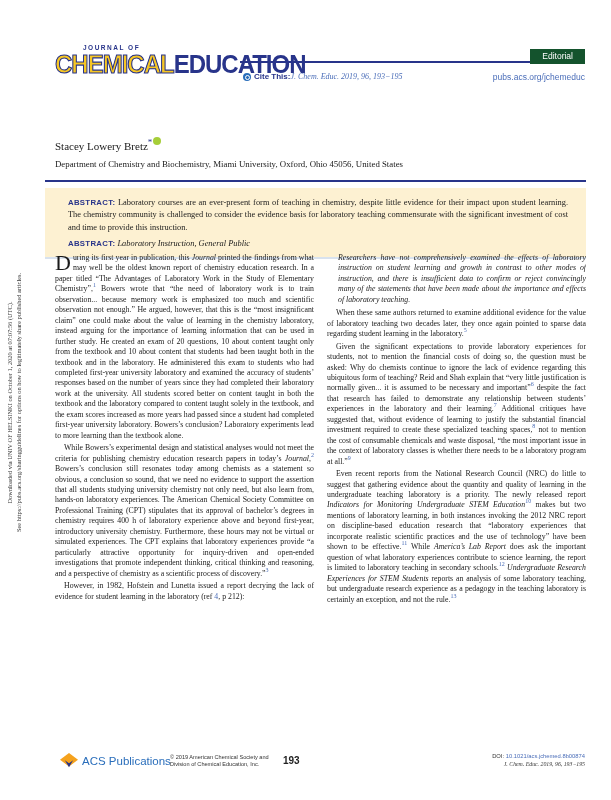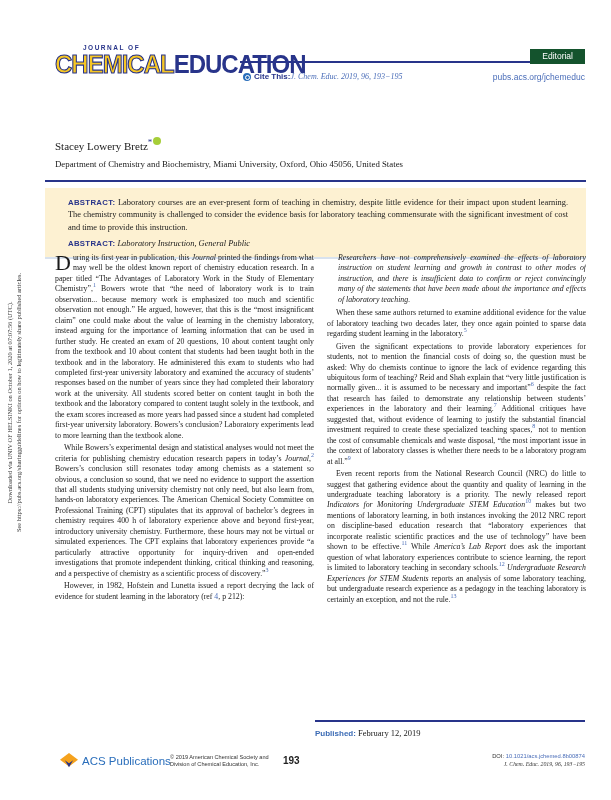--- a/index.html
+++ b/index.html
@@ -132,27 +132,20 @@
         <p><span>However, in 1982, Hofstein and Lunetta issued a report decrying the lack of evidence for student learning in the laboratory (ref </span><span class="lnk">4</span><span>, p 212):</span></p>
       </div>
     <div class="col">
         <p class="quote"><span class="it">Researchers have not comprehensively examined the effects of laboratory instruction on student learning and growth in contrast to other modes of instruction, and there is insufficient data to confirm or reject convincingly many of the statements that have been made about the importance and effects of laboratory teaching.</span></p>
         <p><span>When these same authors returned to examine additional evidence for the value of laboratory teaching two decades later, they once again pointed to sparse data regarding student learning in the laboratory.</span><sup class="ref">5</sup></p>
         <p><span>Given the significant expectations to provide laboratory experiences for students, not to mention the financial costs of doing so, the question must be asked: Why do chemists continue to ignore the lack of evidence regarding this ubiquitous form of teaching? Reid and Shah explain that “very little justification is normally given... it is assumed to be necessary and important”</span><sup class="ref">6</sup><span> despite the fact that research has failed to demonstrate any relationship between students’ experiences in the laboratory and their learning.</span><sup class="ref">7</sup><span> Additional critiques have suggested that, without evidence of learning to justify the substantial financial investment required to create these specialized teaching spaces,</span><sup class="ref">8</sup><span> not to mention the cost of consumable chemicals and waste disposal, “the most important issue in the context of laboratory classes is whether there needs to be a laboratory program at all.”</span><sup class="ref">9</sup></p>
         <p><span>Even recent reports from the National Research Council (NRC) do little to suggest that gathering evidence about the quantity and quality of learning in the undergraduate teaching laboratory is a priority. The newly released report </span><span class="it">Indicators for Monitoring Undergraduate STEM Education</span><sup class="ref">10</sup><span> makes but two mentions of laboratory learning, in both instances invoking the 2012 NRC report on discipline-based education research that “laboratory experiences that incorporate realistic scientific practices and the use of technology” have been shown to be effective.</span><sup class="ref">11</sup><span> While </span><span class="it">America’s Lab Report</span><span> does ask the important question of what laboratory experiences contribute to science learning, the report is limited to laboratory teaching in secondary schools.</span><sup class="ref">12</sup><span> </span><span class="it">Undergraduate Research Experiences for STEM Students</span><span> reports an analysis of some laboratory teaching, but undergraduate research experience as a pedagogy in the teaching laboratory is certainly an exception, and not the rule.</span><sup class="ref">13</sup></p>
       </div>
   </div>
 
-  <div class="pub-box">
-    <div class="pub-rule"></div>
-    <div class="pub-line">
-      <span class="pub-label">Published:</span>
-      <span>February 12, 2019</span>
-    </div>
-  </div>
 
   <div class="footer">
     <div class="acs-logo">
       <svg width="18" height="15" viewBox="0 0 24 20">
         <path d="M12 0 L24 9 L12 18 L0 9 Z" fill="#f5a21d"></path>
         <path d="M6.5 9.5 L12 13.5 L17.5 9.5 L12 19 Z" fill="#28348a"></path>
         <circle cx="12" cy="9" r="3" fill="#f5a21d"></circle>
       </svg>
       <span class="acs-logo-text">ACS Publications</span>
     </div>

